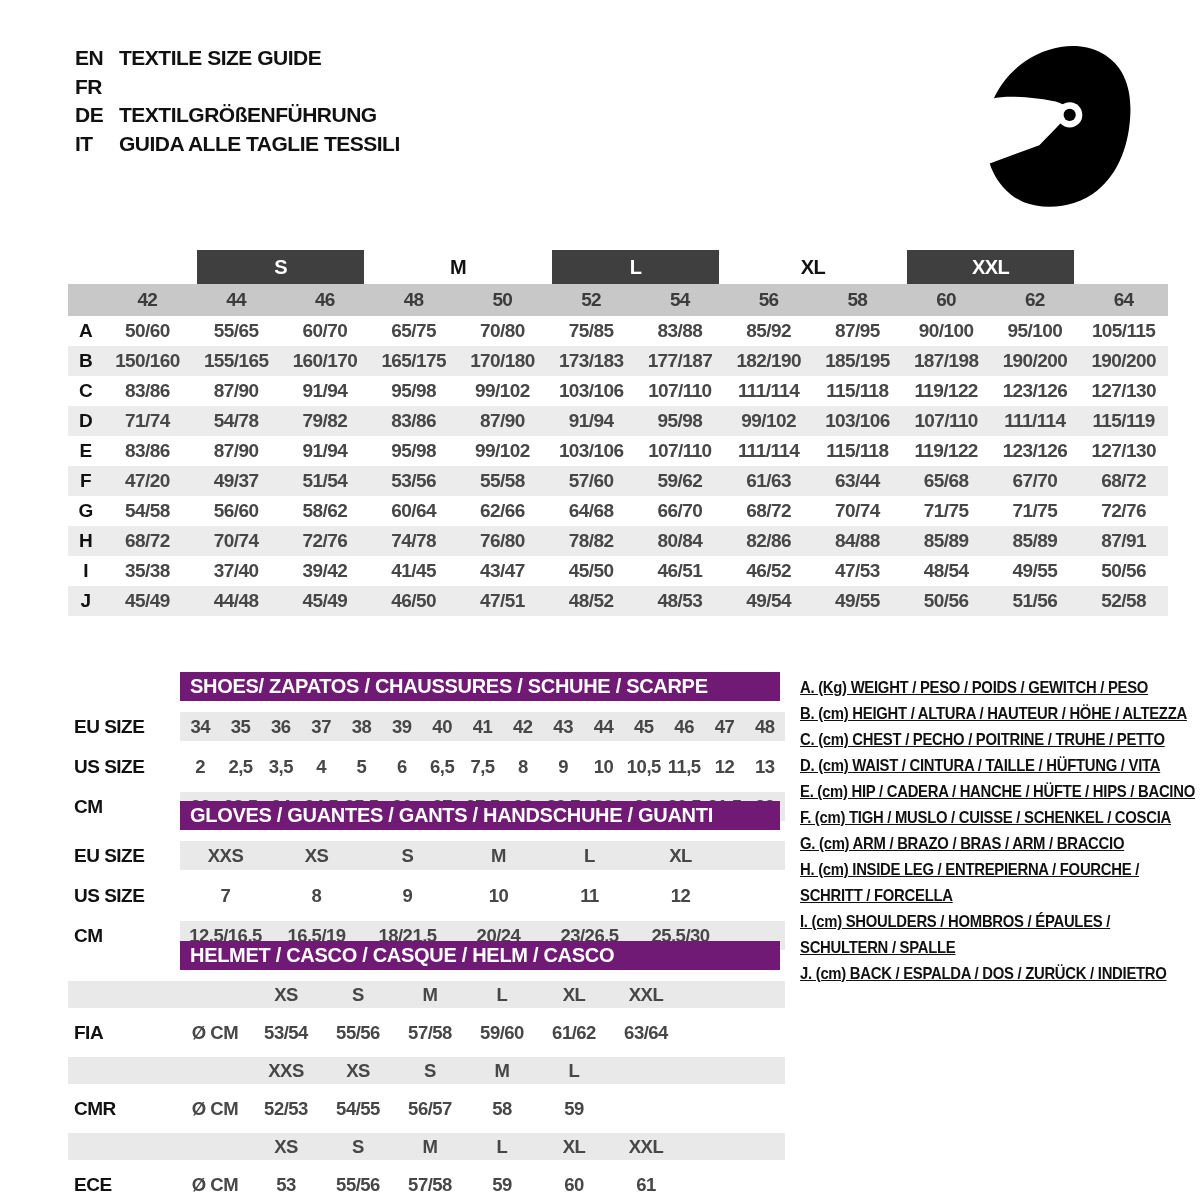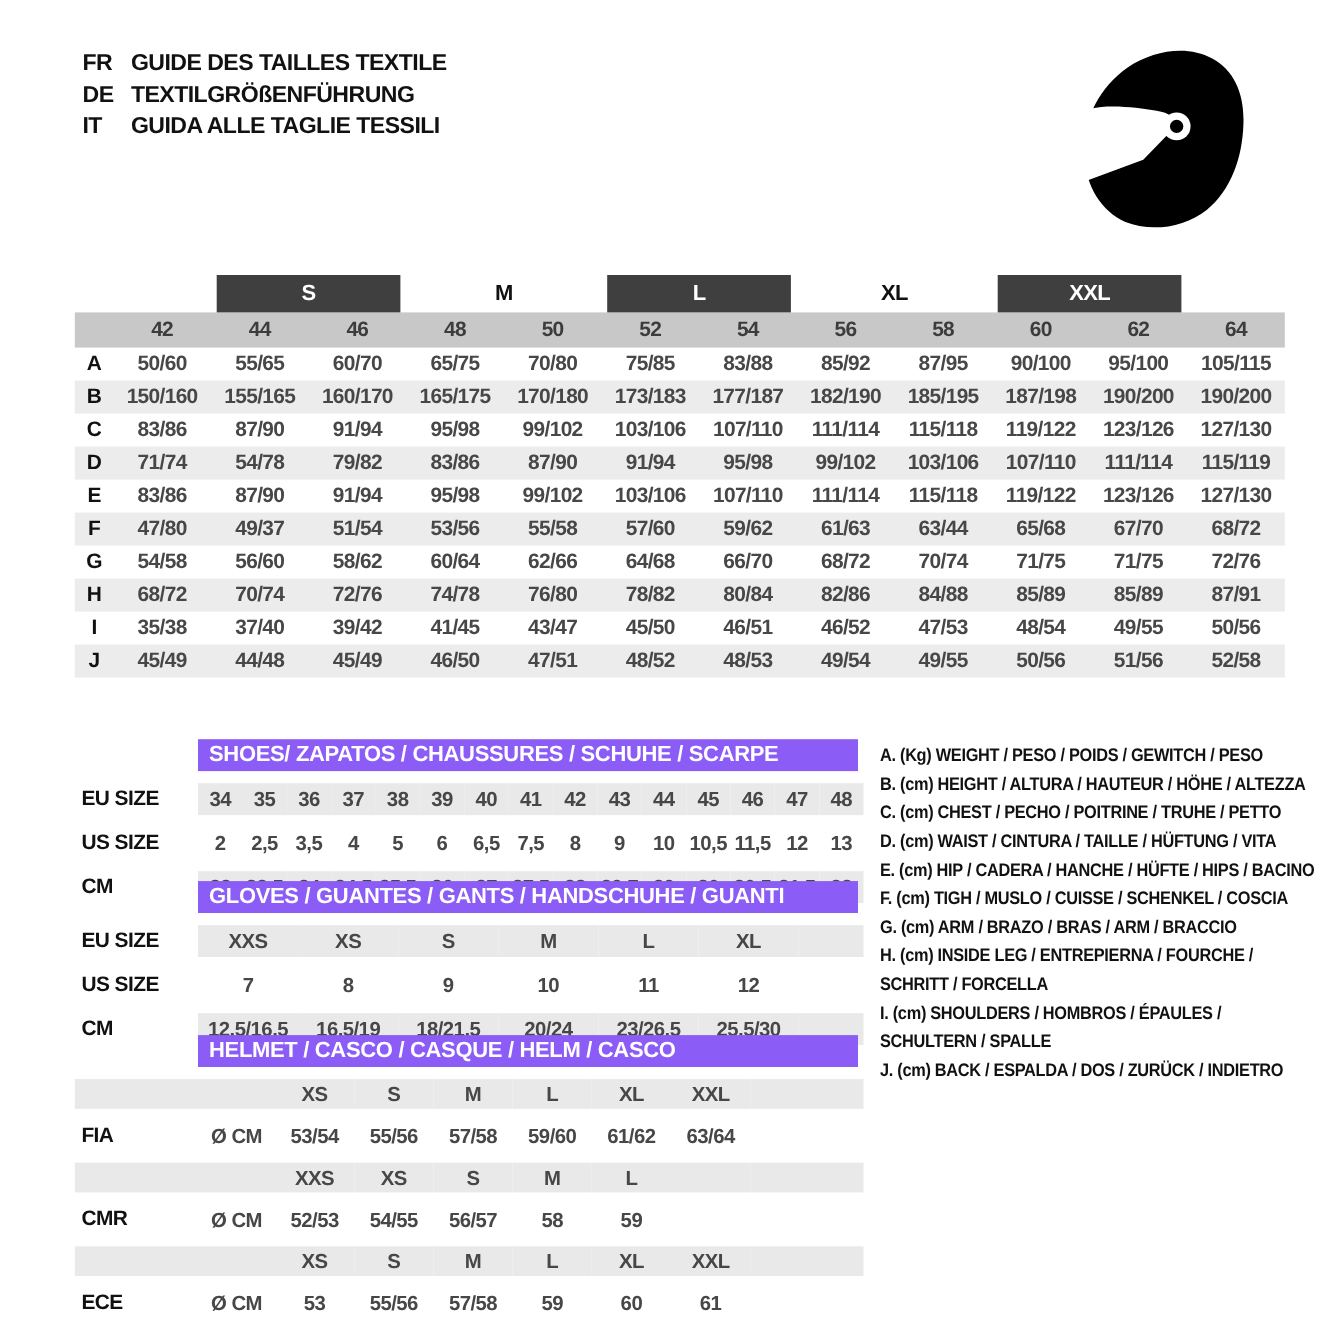--- a/index.html
+++ b/index.html
@@ -31,50 +31,53 @@
   .group-bar.dark { background:#3f3f3f; color:#fff; margin:0 5px; }
   .mt-nums { height:32px; background:#c8c8c8; color:#3c3c3c; }
   .mt-letter { color:#111; }
 
   
   .lower { position:absolute; left:68px; width:717px; }
   .shoes { top:672px; }
   .gloves { top:801px; }
   .helmet-table { top:941px; }
   .sec-header {
-    margin-left:112px; width:600px; height:29px; background:#8b5cf6;
+    margin-left:112px; width:600px; height:29px; background:#701a75;
     color:#fff; font-size:20px; line-height:29px; padding-left:10px;
     letter-spacing:-0.3px; margin-bottom:2px;
   }
   .sec-row {
     display:grid; height:27px; margin-bottom:2px;
     font-size:18.5px; color:#474747; letter-spacing:-0.5px;margin-top:11px;
   }
   .shoes .sec-row, .gloves .sec-row { height:29px; }
   .shoes .sec-row { grid-template-columns:112px repeat(15,1fr); }
   .gloves .sec-row { grid-template-columns:112px repeat(6,91px) 1fr; }
   .helmet-table .sec-row { grid-template-columns:112px 70px repeat(6,72px) 1fr; }
   .sec-row > div { height:100%; display:flex; align-items:center; justify-content:center; }
   .sec-row > .sec-label { justify-content:flex-start; padding-left:6px; color:#111; font-size:19px; }
   .sec-row.band > div:not(.sec-label) { background:#e9e9e9; }
 
   
-  .legend { position:absolute; left:800px; top:674px; width:400px; }
+  .legend { position:absolute; left:800px; top:674px; width:400px;text-decoration:underline; }
   .legend-item {
     font-size:16.5px; line-height:26px; letter-spacing:-0.3px; color:#111;
     transform:scaleX(0.9); transform-origin:0 0; width:440px; white-space:nowrap;
   }
 </style>
 </head>
 <body>
 
 <div class="lang-block">
     <div class="lang-row">
+      <span class="lang-code">EN</span>
+      <span class="lang-title">TEXTILE SIZE GUIDE</span>
+    </div>
+    <div class="lang-row">
       <span class="lang-code">FR</span>
-      <span class="lang-title">GUIDE DES TAILLES TEXTILE</span>
     </div>
     <div class="lang-row">
       <span class="lang-code">DE</span>
       <span class="lang-title">TEXTILGRÖßENFÜHRUNG</span>
     </div>
     <div class="lang-row">
       <span class="lang-code">IT</span>
       <span class="lang-title">GUIDA ALLE TAGLIE TESSILI</span>
     </div>
   </div>
@@ -182,21 +185,21 @@
       <div class="mt-cell">103/106</div>
       <div class="mt-cell">107/110</div>
       <div class="mt-cell">111/114</div>
       <div class="mt-cell">115/118</div>
       <div class="mt-cell">119/122</div>
       <div class="mt-cell">123/126</div>
       <div class="mt-cell">127/130</div>
     </div>
     <div class="mt-row alt">
       <div class="mt-letter">F</div>
-      <div class="mt-cell">47/80</div>
+      <div class="mt-cell">47/20</div>
       <div class="mt-cell">49/37</div>
       <div class="mt-cell">51/54</div>
       <div class="mt-cell">53/56</div>
       <div class="mt-cell">55/58</div>
       <div class="mt-cell">57/60</div>
       <div class="mt-cell">59/62</div>
       <div class="mt-cell">61/63</div>
       <div class="mt-cell">63/44</div>
       <div class="mt-cell">65/68</div>
       <div class="mt-cell">67/70</div>

